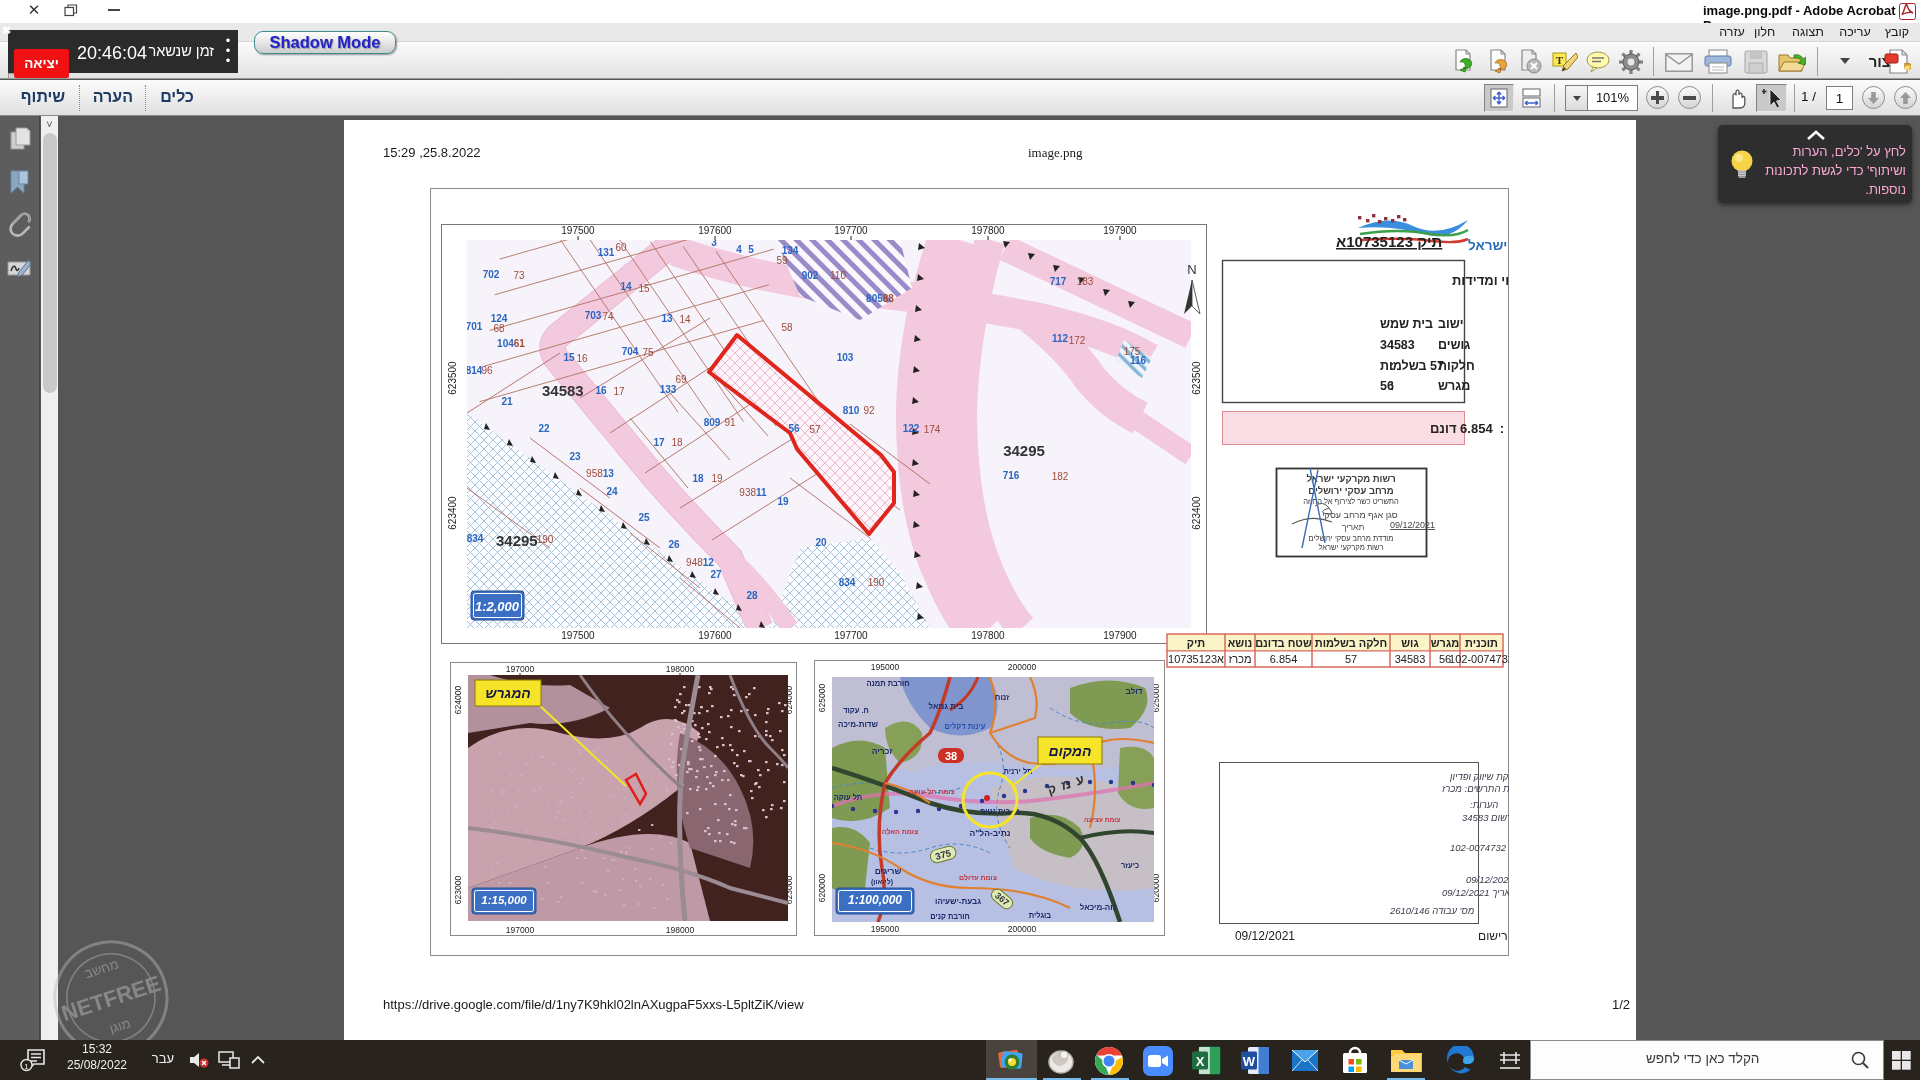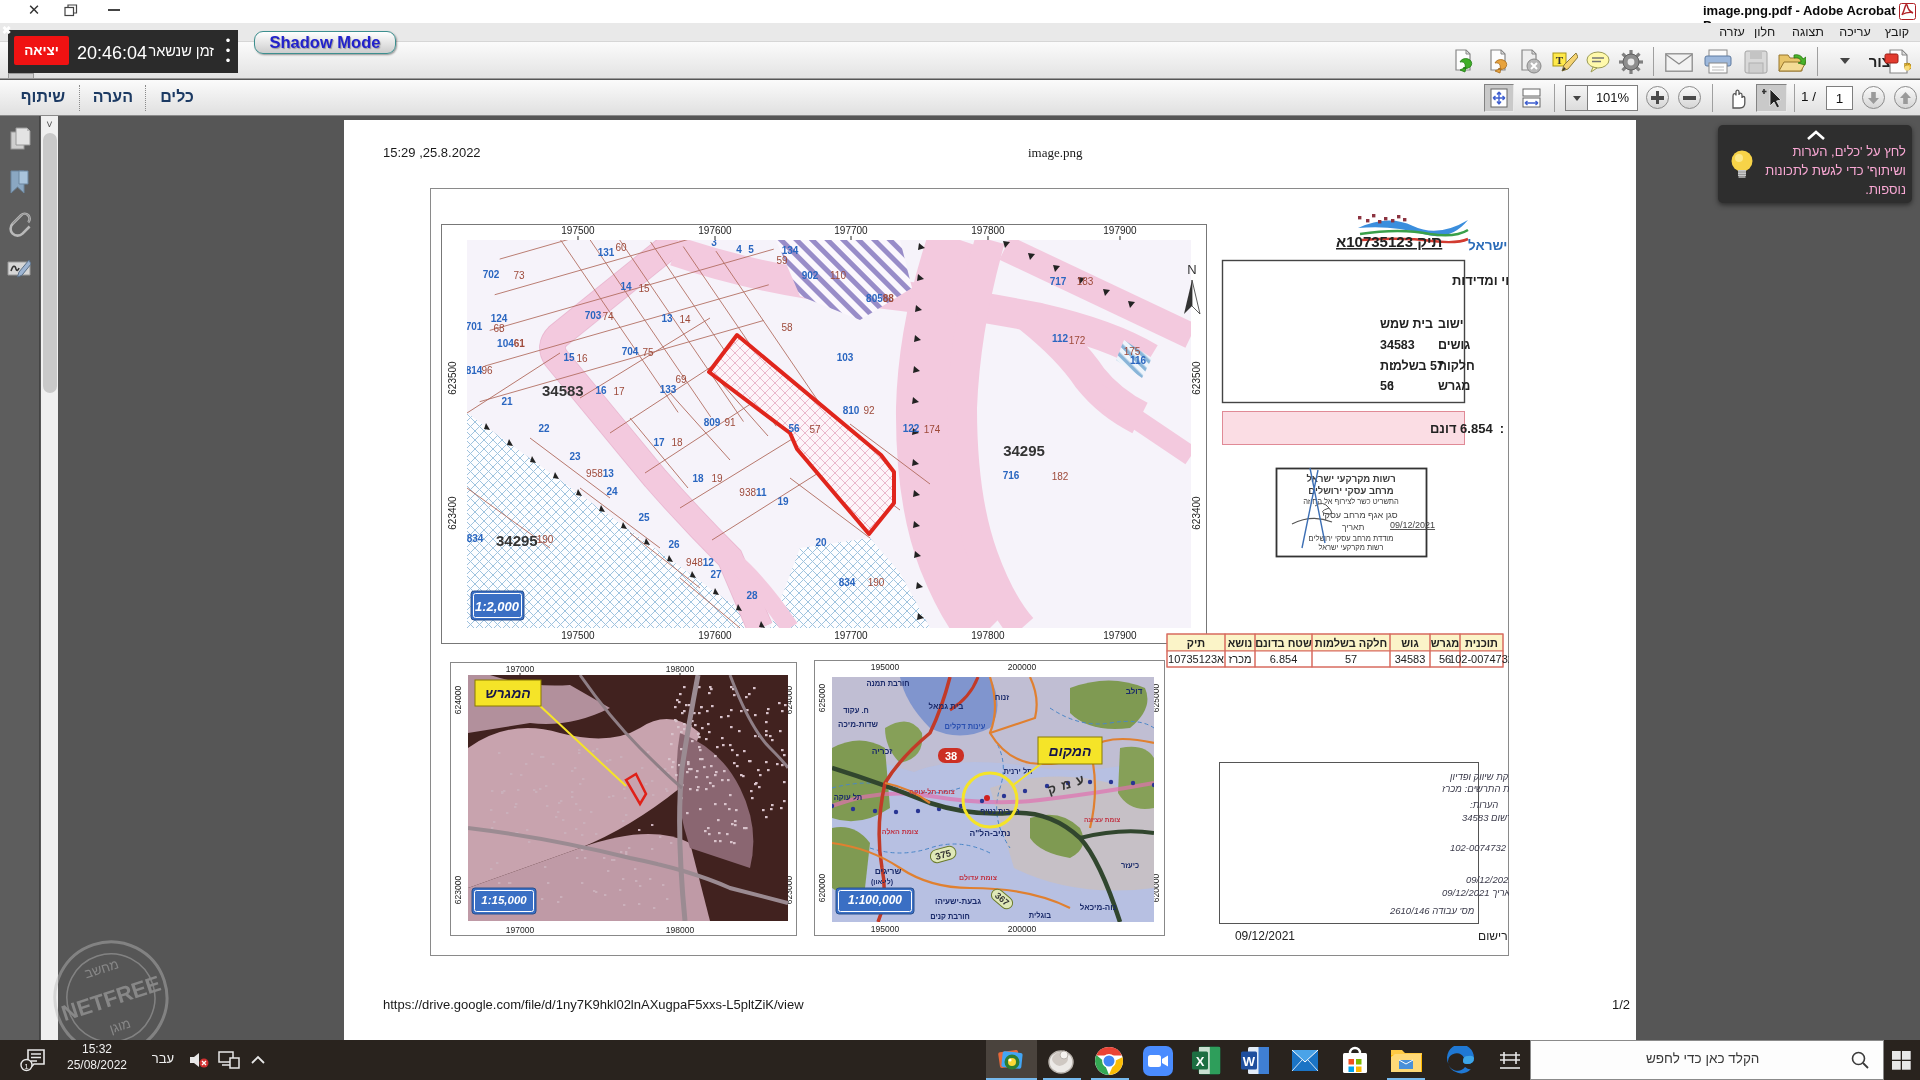--- a/index.html
+++ b/index.html
@@ -867,21 +867,21 @@
     <text x="1020" y="663" font-size="9.5" font-style="italic" fill="#3a3a4a" text-anchor="end" direction="rtl">התשריט מבוסס על תכנית בנין ערים מס'  102-0074732</text>
     <text x="1036" y="695" font-size="9.5" font-style="italic" fill="#3a3a4a" text-anchor="end" direction="rtl">2. התשריט הוכן ע"י  מיכאל שלם        בתאריך  09/12/2021</text>
     <text x="1012" y="708" font-size="9.5" font-style="italic" fill="#3a3a4a" text-anchor="end" direction="rtl">נבדק ע"י   דניאלה לוי          בתאריך  09/12/2021</text>
     <text x="960" y="726" font-size="9.5" font-style="italic" fill="#3a3a4a" text-anchor="end" direction="rtl">מס' עבודה  2610/146</text>
     <text x="1048" y="752" font-size="12" fill="#222" text-anchor="end" direction="rtl">לא לצרכי רישום</text>
     <text x="865" y="752" font-size="12" fill="#222" text-anchor="end">09/12/2021</text>
   </svg>
 <div style="position:absolute;left:8px;top:73px;width:26px;height:6px;background:#cfcfcf;border:1px solid #9a9a9a;"></div>
 <div style="position:absolute;left:8px;top:30px;width:230px;height:43px;background:#2b2b2b;"></div>
 <div style="position:absolute;left:2px;top:24px;width:12px;height:12px;color:#fff;font-size:11px;font-weight:bold;">✖</div>
-<div class="hb" style="position:absolute;left:14px;top:36px;width:55px;height:29px;background:#f01212;border-radius:2px;color:#fff;font-weight:bold;font-size:13.5px;text-align:center;line-height:29px;">יציאה</div>
+<div class="hb" style="position:absolute;left:14px;top:49px;width:55px;height:29px;background:#f01212;border-radius:2px;color:#fff;font-weight:bold;font-size:13.5px;text-align:center;line-height:29px;">יציאה</div>
 <div style="position:absolute;left:77px;top:43px;width:60px;height:18px;color:#fff;font-size:18px;">20:46:04</div>
 <div class="hb" style="position:absolute;left:140px;top:43px;width:74px;height:18px;color:#fff;font-size:14.5px;">זמן שנשאר</div>
 <div style="position:absolute;left:222px;top:36px;width:12px;height:30px;color:#fff;font-size:13px;line-height:10px;text-align:center;">•<br>•<br>•</div>
 <div style="position:absolute;left:254px;top:31px;width:142px;height:23px;background:linear-gradient(#ffffff,#cdcdcd);border:1px solid #3d8f8f;border-radius:9px;box-shadow:1px 1px 2px rgba(0,0,0,0.4);color:#2222cc;font-weight:bold;font-size:16.5px;text-align:center;line-height:21px;text-shadow:1px 1px 1px #9a9a9a;">Shadow Mode</div>
 <div style="position:absolute;left:1718px;top:125px;width:194px;height:78px;background:#2e2e2e;border-radius:5px;box-shadow:0 2px 5px rgba(0,0,0,0.5);"></div>
 <svg class="ab" style="left:1806px;top:130px" width="20" height="10" viewBox="0 0 20 10">
     <path d="M2 9 L10 2 L18 9" fill="none" stroke="#fff" stroke-width="2.6"></path>
   </svg>
 <svg class="ab" style="left:1728px;top:148px" width="28" height="36" viewBox="0 0 28 36">
     <circle cx="14" cy="13" r="10.5" fill="#f7d348"></circle>

